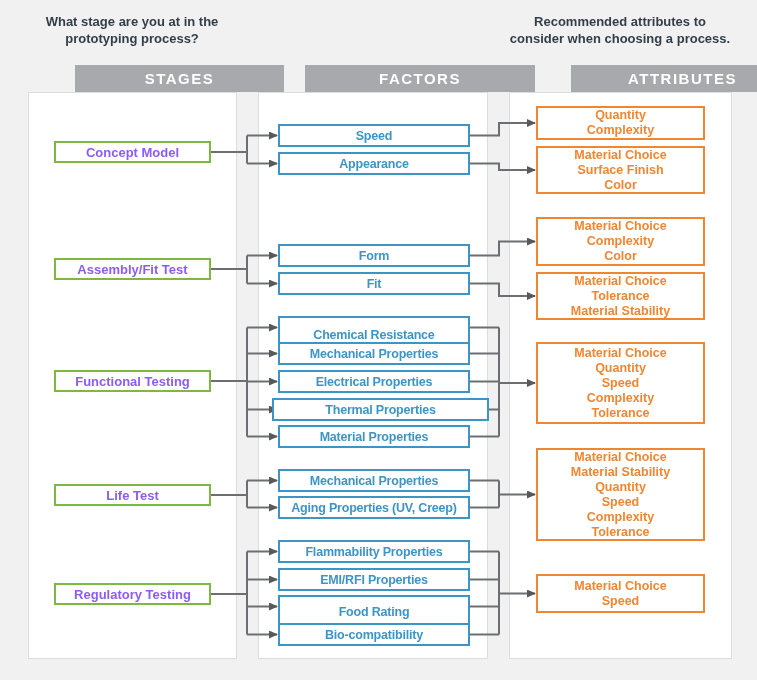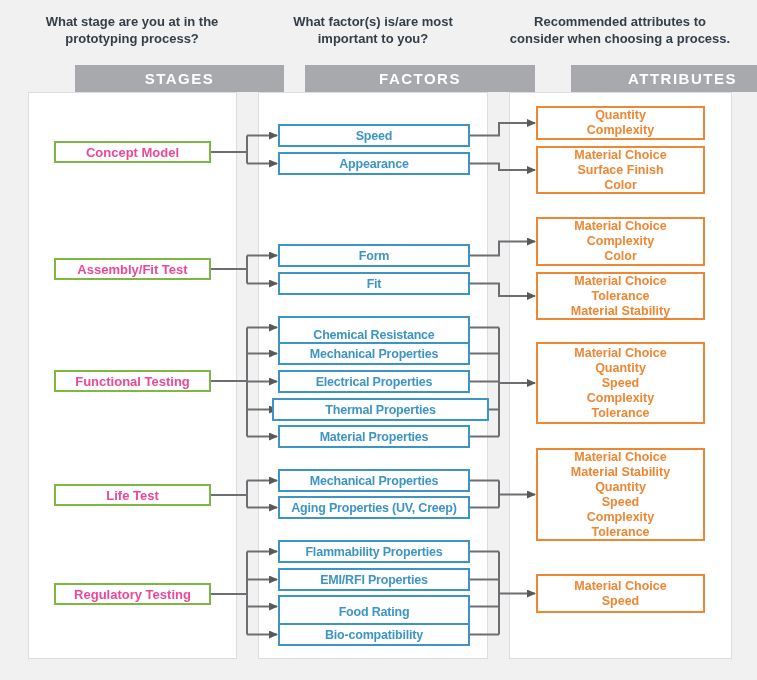--- a/index.html
+++ b/index.html
@@ -34,33 +34,31 @@
   #connector-layer{position:absolute;left:0;top:0;z-index:2;}
   .node{
     position:absolute;
     box-sizing:border-box;
     background:#ffffff;
     display:flex;flex-direction:column;align-items:center;justify-content:center;
     text-align:center;
     font-weight:bold;
     z-index:3;
   }
-  .stage-node{border:2px solid #7db843;color:#ec4899;font-size:13px;}
+  .stage-node{border:2px solid #7db843;color:#8b5cf6;font-size:13px;}
   .factor-node{border:2px solid #3d95c5;color:#3d95c5;font-size:12.5px;letter-spacing:-0.2px;}
   .attr-node{border:2px solid #ef8632;color:#ef8632;font-size:12.5px;line-height:15px;}
 </style>
 </head>
 <body>
 
 <div class="canvas">
 
   <div class="question" style="left:12px;width:240px;">What stage are you at in the
 prototyping process?</div>
-  <div class="question" style="left:253px;width:240px;">What factor(s) is/are most
-important to you?</div>
   <div class="question" style="left:492px;width:256px;">Recommended attributes to
 consider when choosing a process.</div>
 
   <div class="col-header" style="left:28px;width:209px;">STAGES</div>
   <div class="col-header" style="left:258px;width:230px;">FACTORS</div>
   <div class="col-header" style="left:524px;width:223px;">ATTRIBUTES</div>
 
   <div class="panel" style="left:28px;width:209px;"></div>
   <div class="panel" style="left:258px;width:230px;"></div>
   <div class="panel" style="left:509px;width:223px;"></div>

